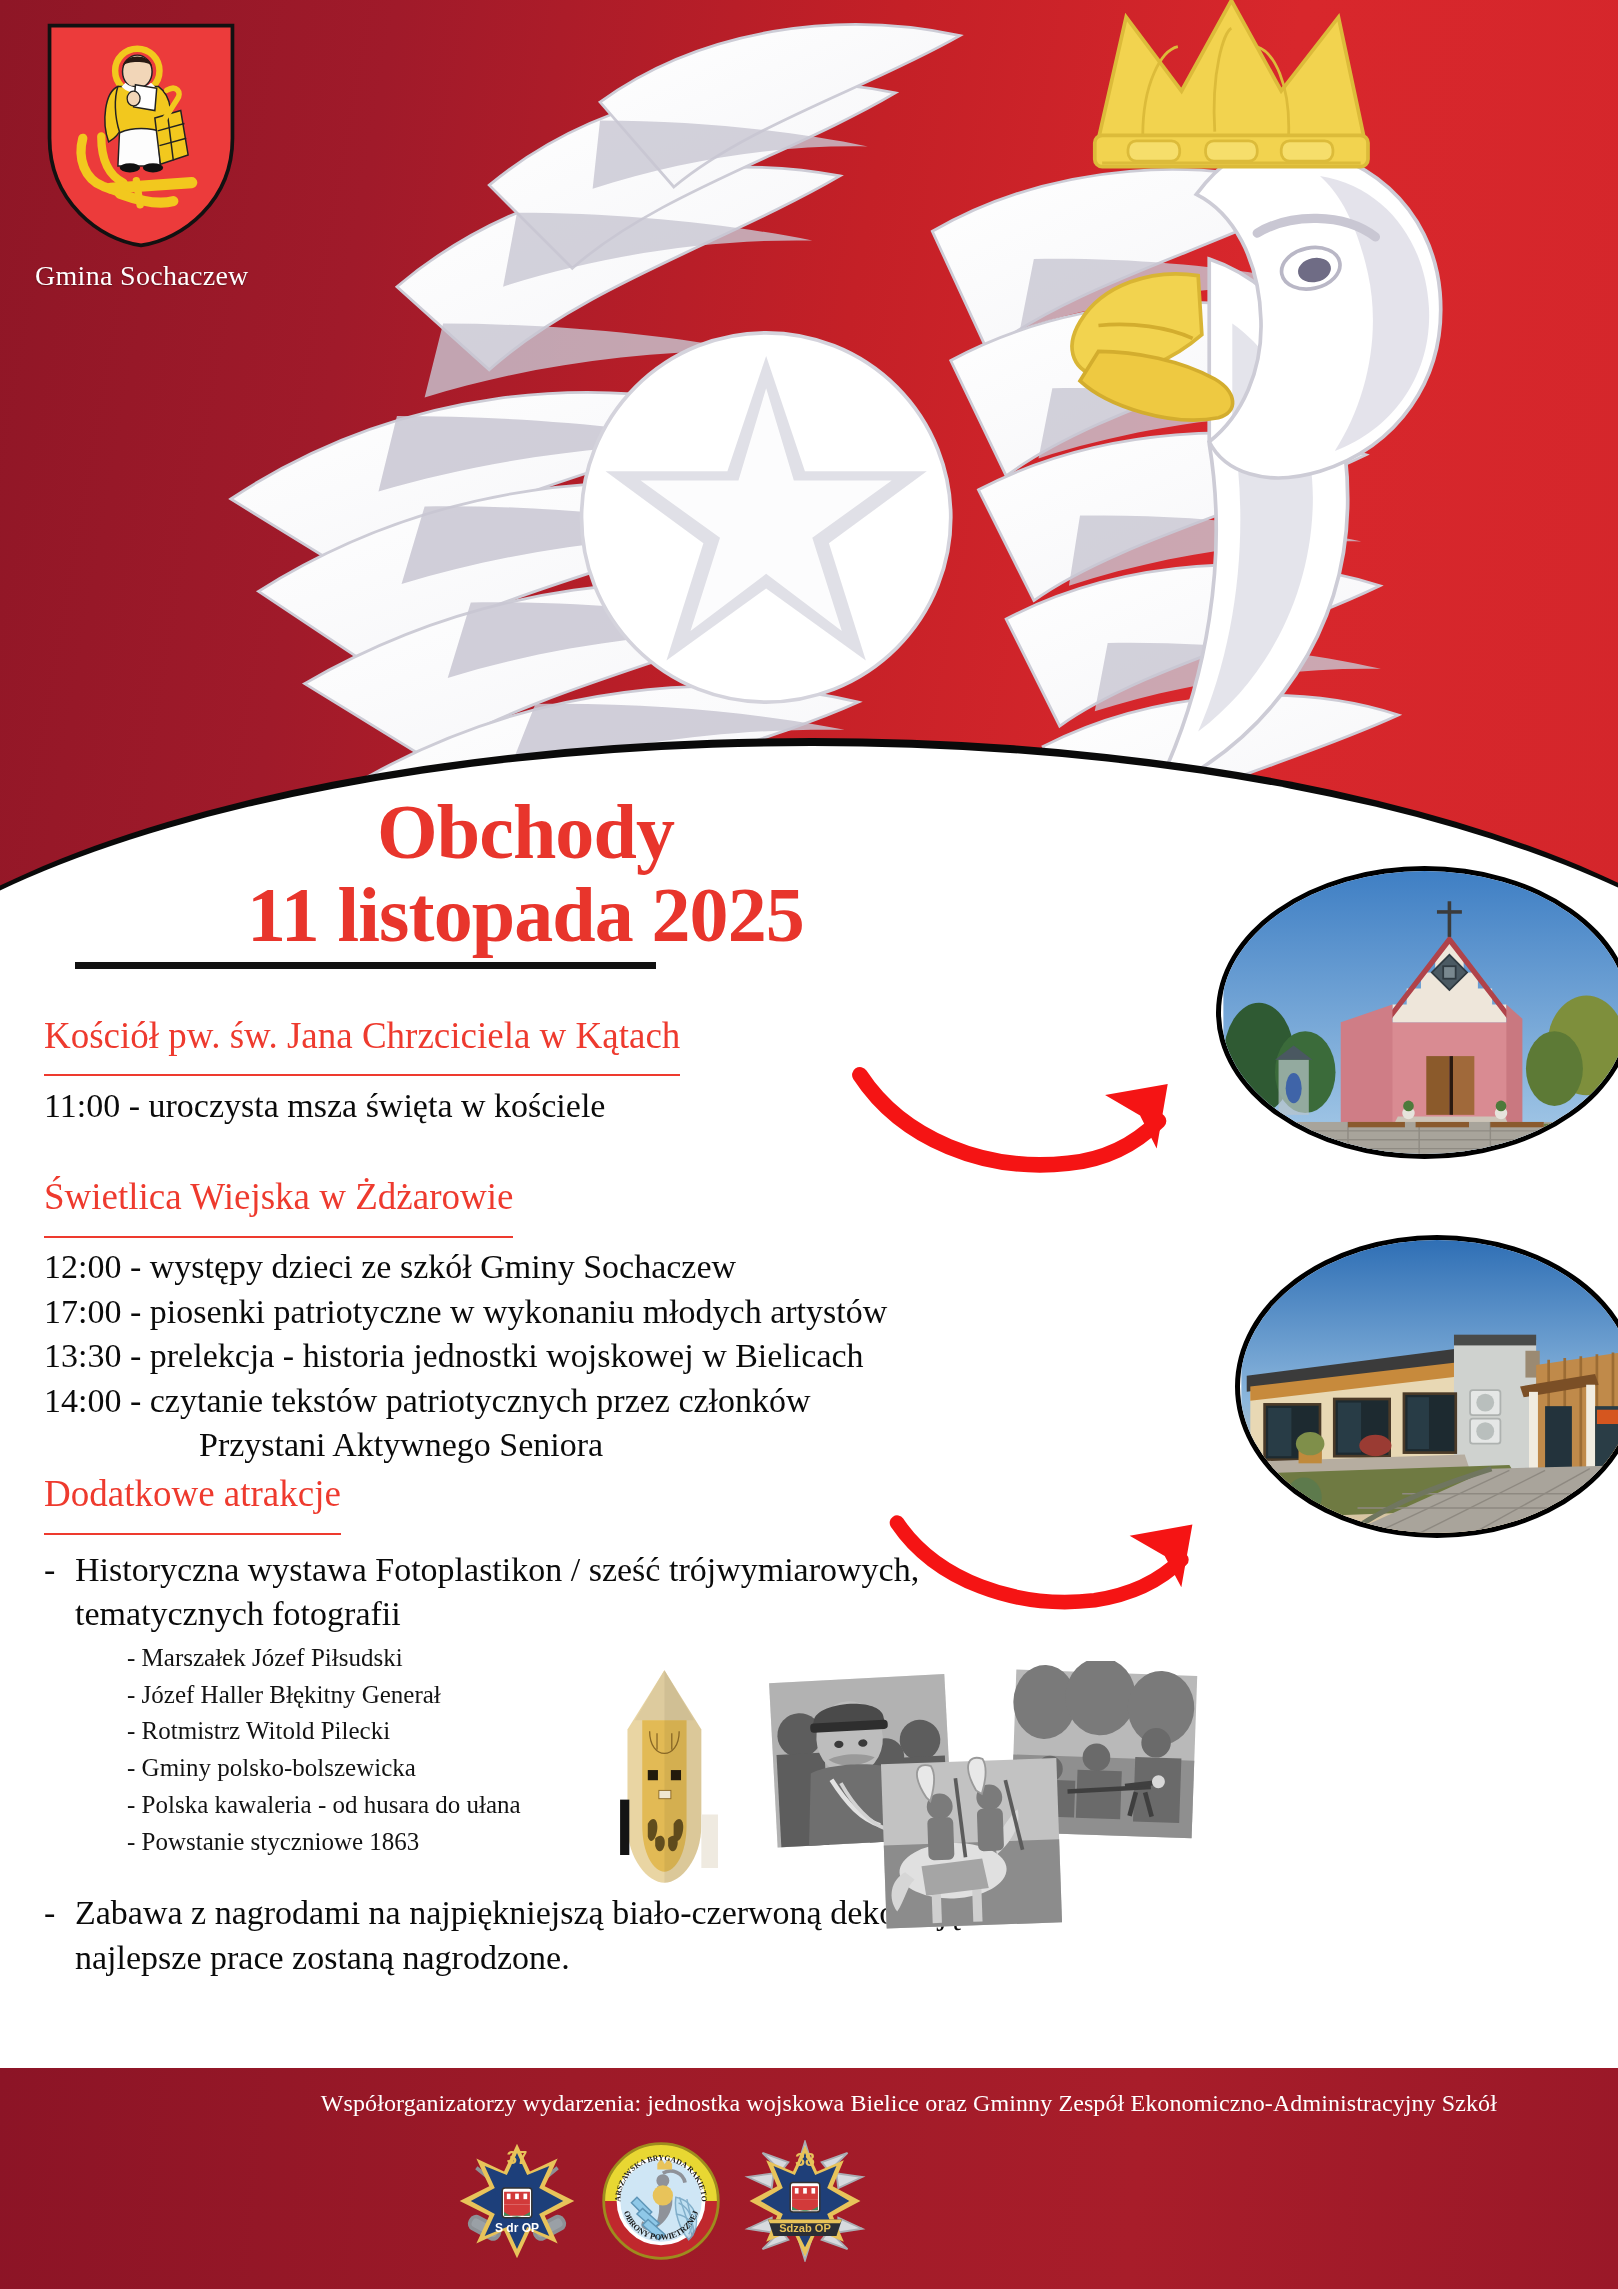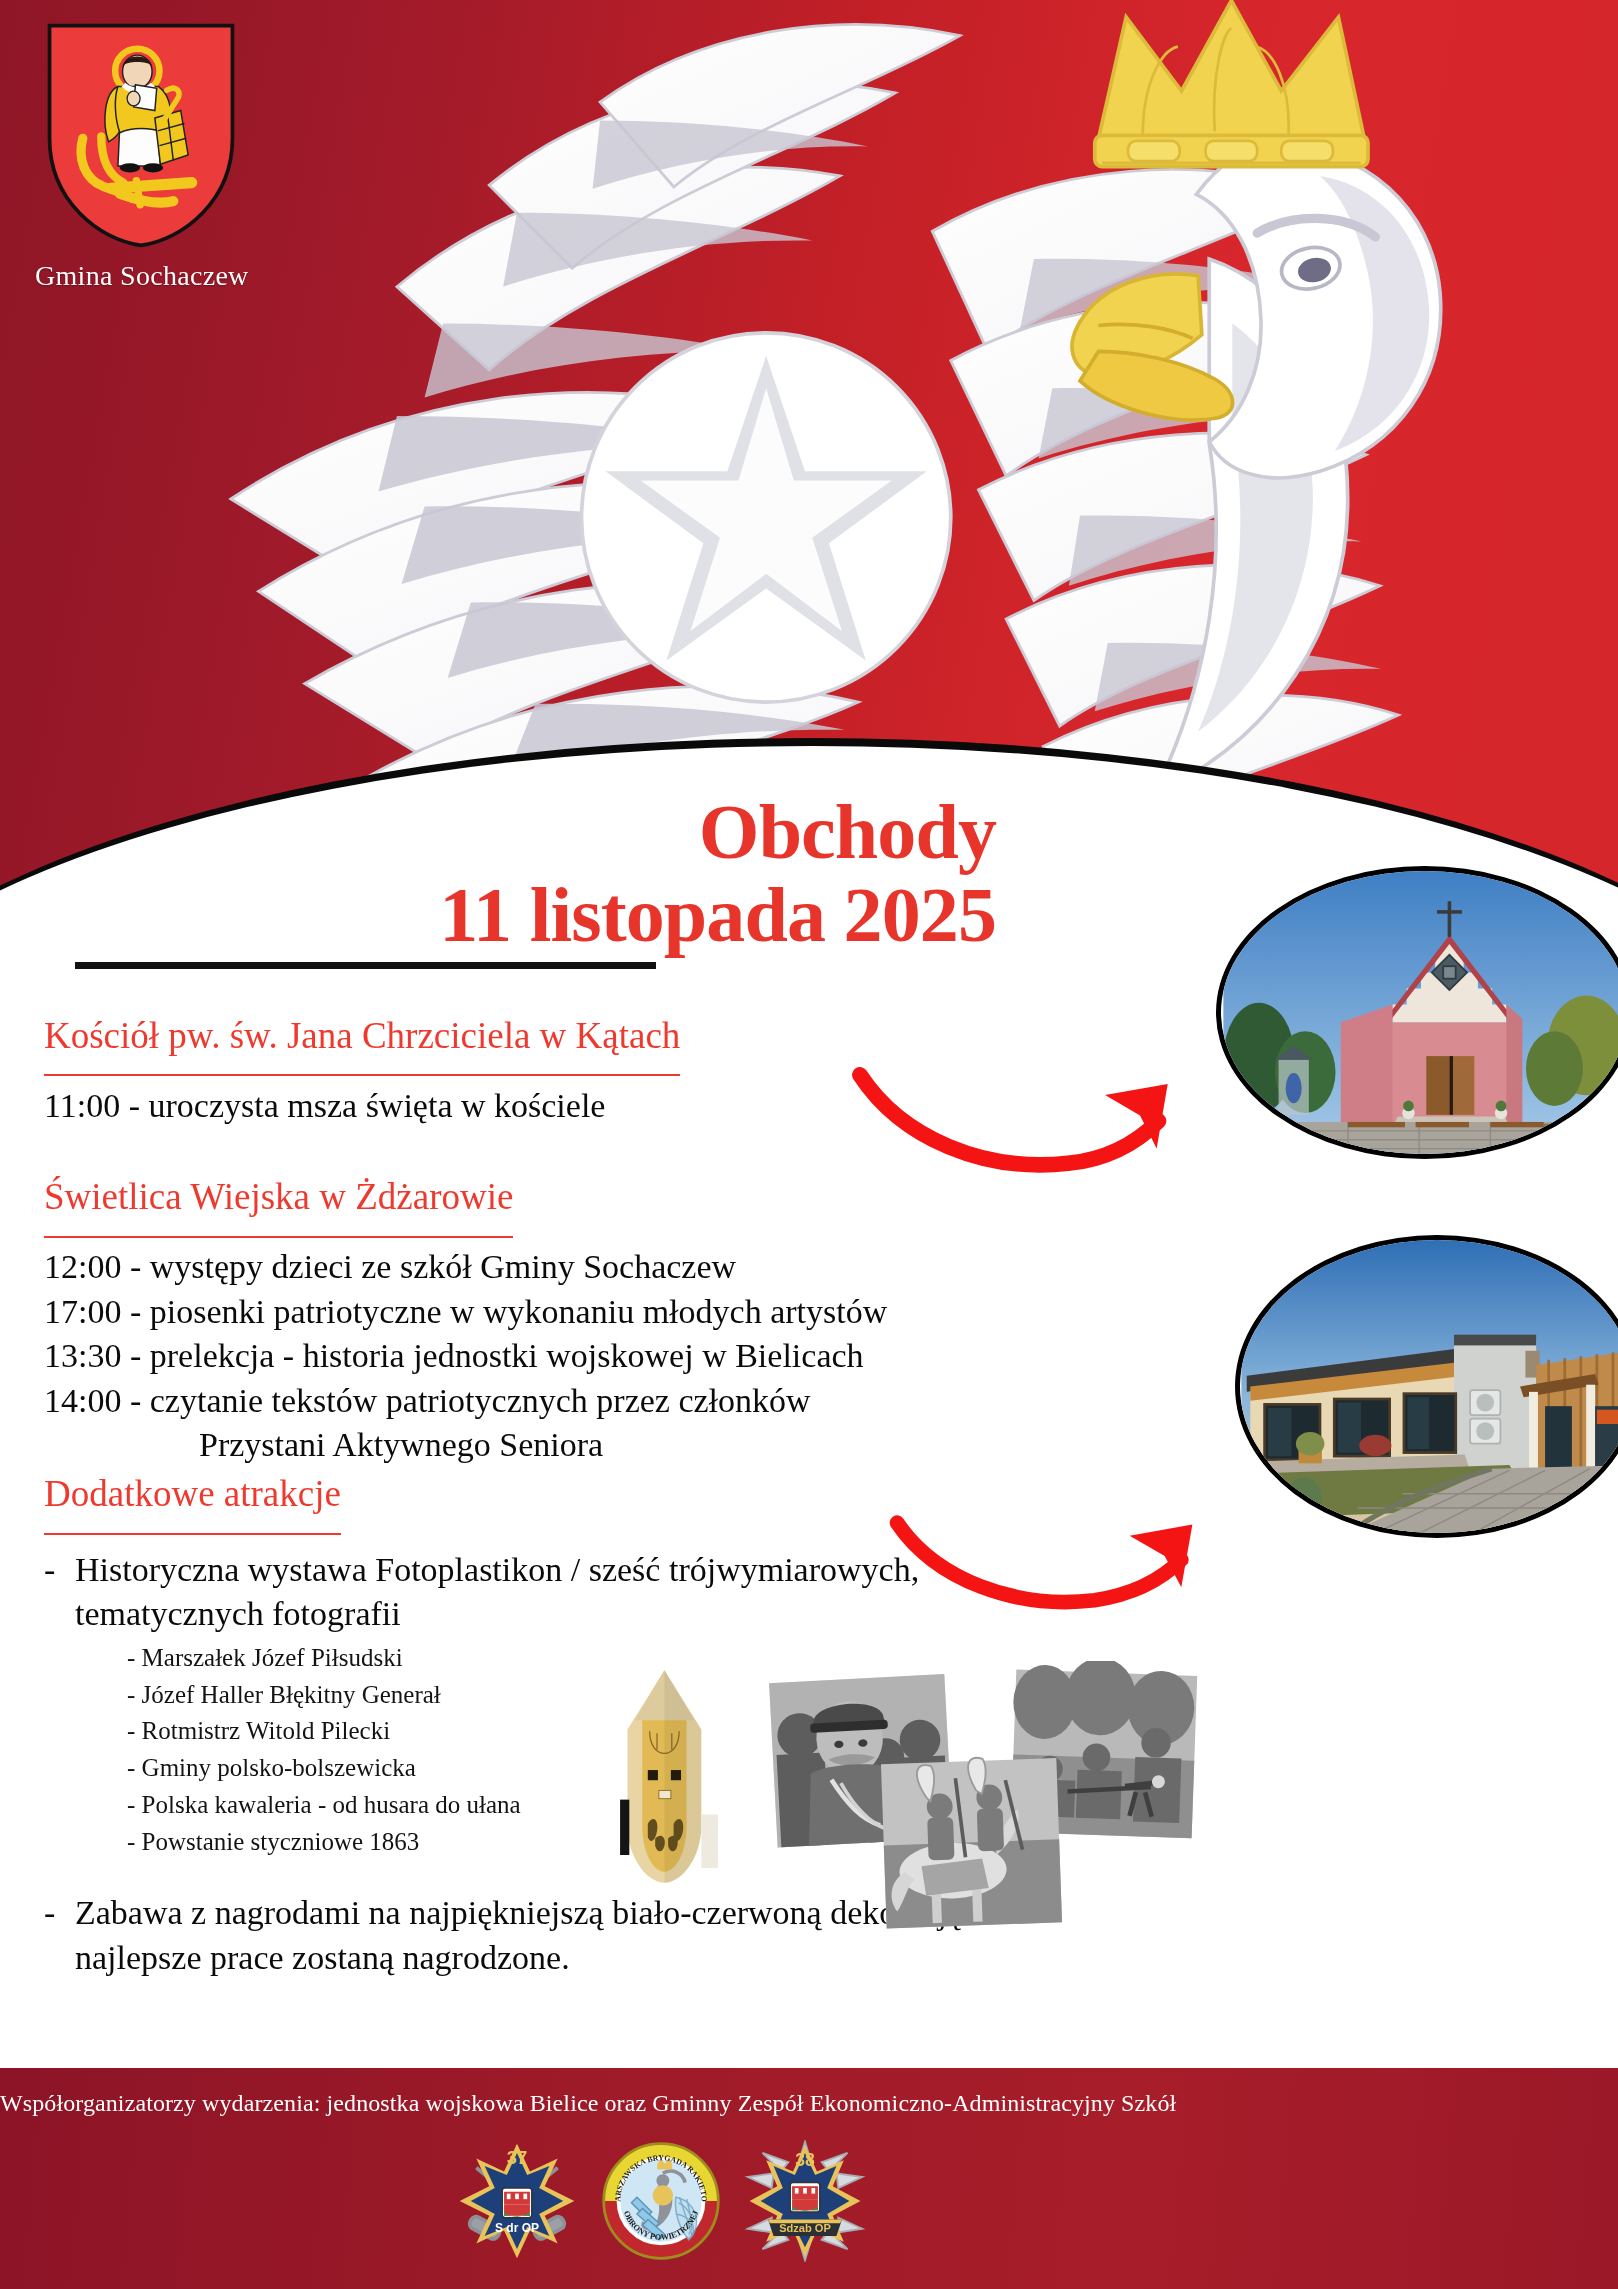--- a/index.html
+++ b/index.html
@@ -58,21 +58,21 @@
     white-space: nowrap;
     text-shadow: 0 0.9px 1.8px rgba(0,0,0,.35);
   }
 
   
   #title-block {
     position: absolute;
     left: 55px; top: 792px;
     width: 941px;
     z-index: 40;
-    text-align: right;
+    text-align: center;
   }
   .title-line {
     color: #e8352c;
     font-family: "Liberation Serif", serif;
     font-weight: bold;
     line-height: 1.02;
     letter-spacing: -0.9px;
   }
   #title-1 { font-size: 78px; }
   #title-2 { font-size: 78px; margin-top: 3.7px; }
@@ -158,21 +158,21 @@
     position: absolute;
     left: 0; bottom: 0;
     width: 1619px; height: 222px;
     background: linear-gradient(95deg, #8c1426 0%, #9d1a28 35%, #a81d2a 70%, #9a1828 100%);
     z-index: 60;
   }
   #footer-text {
     position: absolute;
     left: 0; top: 22px;
     width: 1497px;
-    text-align: left;
+    text-align: right;
     color: #ffffff;
     font-size: 24px;
     font-family: "Liberation Serif", serif;
     letter-spacing: 0.1px;
     white-space: nowrap;
   }
   #badges {
     position: absolute;
     left: 0; top: 72px;
     width: 1322px;

